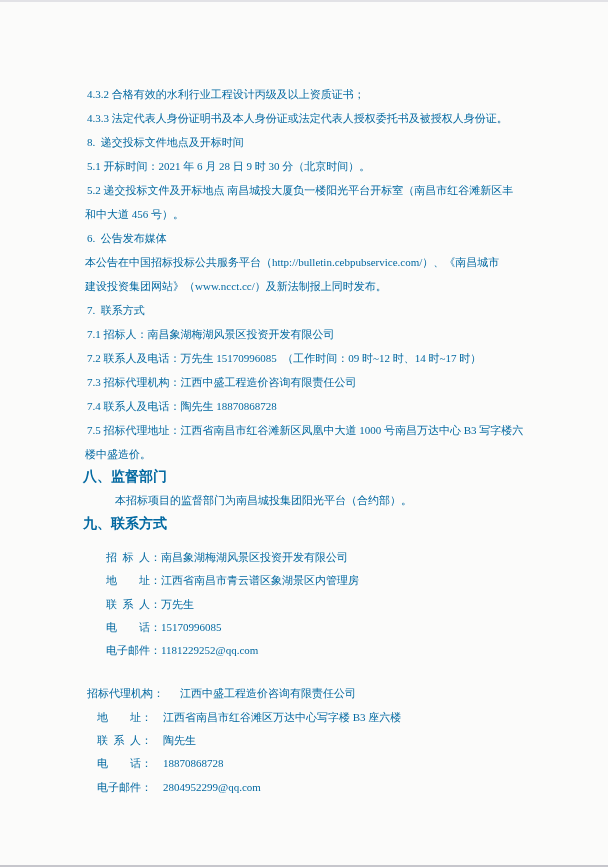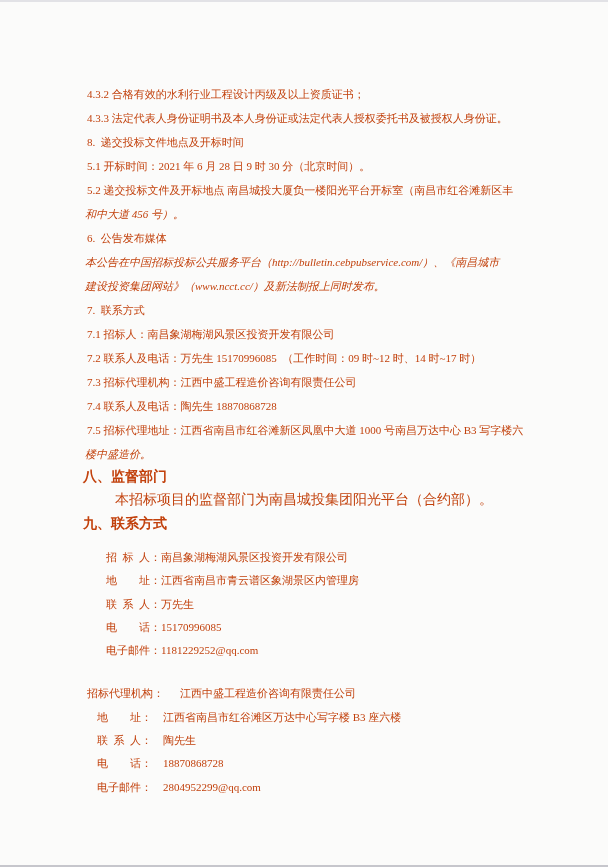--- a/index.html
+++ b/index.html
@@ -20,32 +20,32 @@
   }
   .content{
     position:absolute;top:82px;left:87px;right:20px;
     color:#33333b;
   }
   .line{
     font-size:11px;
     line-height:24px;height:24px;
     white-space:pre;
   }
-  .cont{margin-left:-2px;font-style:italic;}
+  .cont{margin-left:-2px;}
   .h2{
     font-family:Liberation Sans, sans-serif;
     font-weight:700;
     font-size:14px;
     line-height:25px;height:25px;
     margin-left:-4px;
     white-space:pre;
   }
   .h2.first{margin-top:-2px;}
   .para{
-    font-size:14px;
+    font-size:11px;
     line-height:22px;height:22px;
     padding-left:28px;
     white-space:pre;
   }
   .crow{
     font-size:11px;
     line-height:23.3px;height:23.3px;
     white-space:pre;
   }
   .block1{padding-left:19px;margin-top:10px;}
@@ -68,21 +68,21 @@
   .block2 .val{margin-left:11px;}
   .block2 .wide .val{margin-left:16px;}
 </style>
 </head>
 <body>
 
 <div class="page" style="background: rgb(251, 251, 250);">
   <div class="scan-edge-top" style="background: rgb(226, 226, 230);"></div>
   <div class="scan-edge-bottom" style="background: rgb(198, 198, 204);"></div>
 
-  <div class="content" style="color: #c2410c;">
+  <div class="content" style="color: #0369a1;">
     <div class="line">4.3.2 合格有效的水利行业工程设计丙级及以上资质证书；</div>
     <div class="line">4.3.3 法定代表人身份证明书及本人身份证或法定代表人授权委托书及被授权人身份证。</div>
     <div class="line">8.  递交投标文件地点及开标时间</div>
     <div class="line">5.1 开标时间：2021 年 6 月 28 日 9 时 30 分（北京时间）。</div>
     <div class="line">5.2 递交投标文件及开标地点 南昌城投大厦负一楼阳光平台开标室（南昌市红谷滩新区丰</div>
     <div class="line cont">和中大道 456 号）。</div>
     <div class="line">6.  公告发布媒体</div>
     <div class="line cont">本公告在中国招标投标公共服务平台（http://bulletin.cebpubservice.com/）、《南昌城市</div>
     <div class="line cont">建设投资集团网站》（www.ncct.cc/）及新法制报上同时发布。</div>
     <div class="line">7.  联系方式</div>

